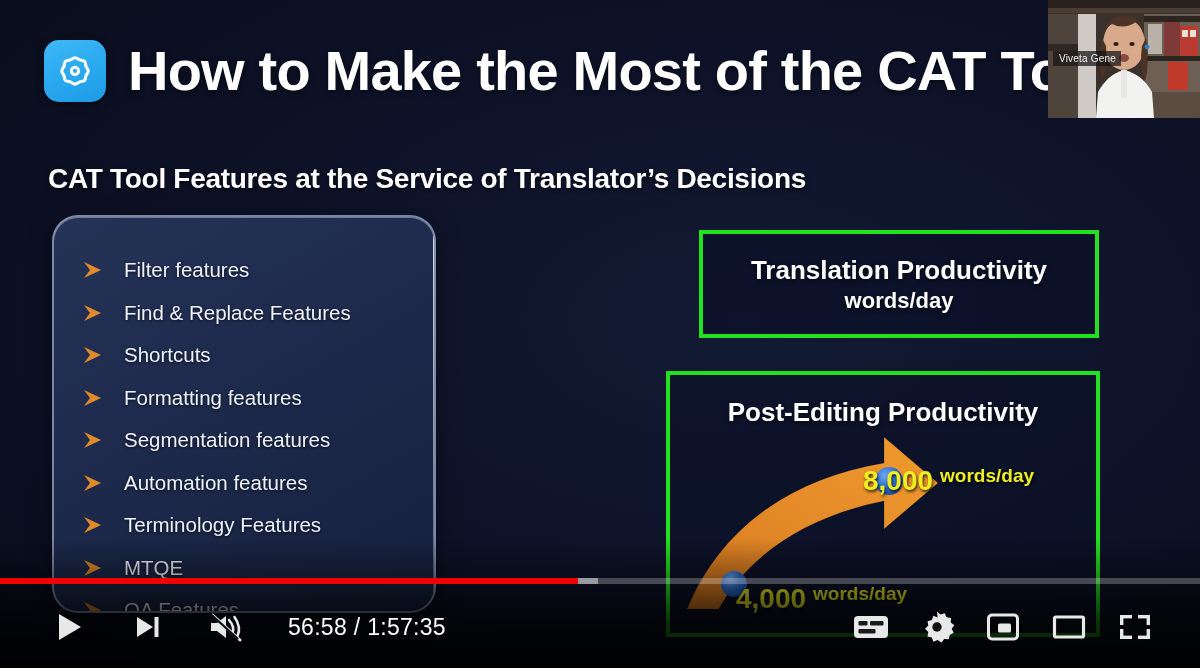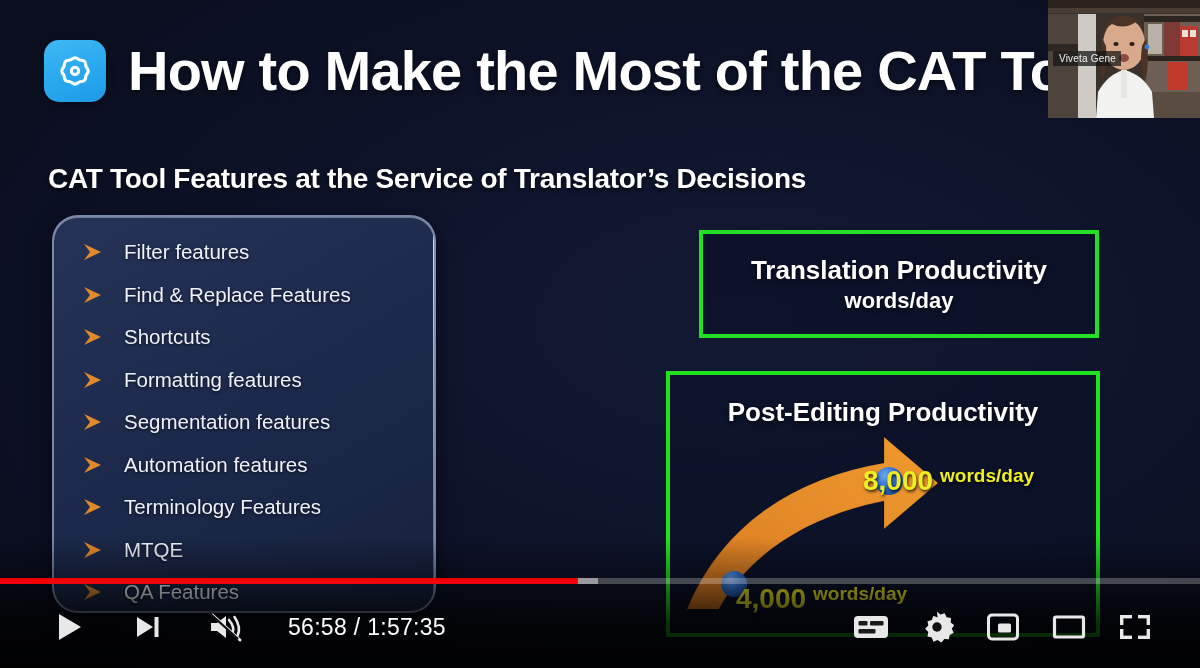--- a/index.html
+++ b/index.html
@@ -67,21 +67,21 @@
   .feature-card {
     position: absolute;
     left: 52px; top: 215px;
     width: 384px; height: 398px;
     border-radius: 26px;
     background: linear-gradient(150deg,#253358 0%, #1d2a4c 45%, #16213d 100%);
     border: 2px solid rgba(200,215,245,.55);
     box-shadow:
       inset 0 1px 0 rgba(255,255,255,.35),
       0 6px 22px rgba(0,0,0,.5);
-    padding: 14px 0 0 0;
+    padding: 32px 0 0 0;
     overflow: hidden;
   }
   .feature-card::after{
     content:"";
     position:absolute; right:-2px; top:18px; bottom:18px; width:3px;
     background: linear-gradient(180deg, rgba(255,255,255,.85), rgba(255,255,255,.25));
     border-radius: 3px;
     pointer-events:none;
   }
   .feature-list { list-style: none; margin: 0; padding: 0; }

